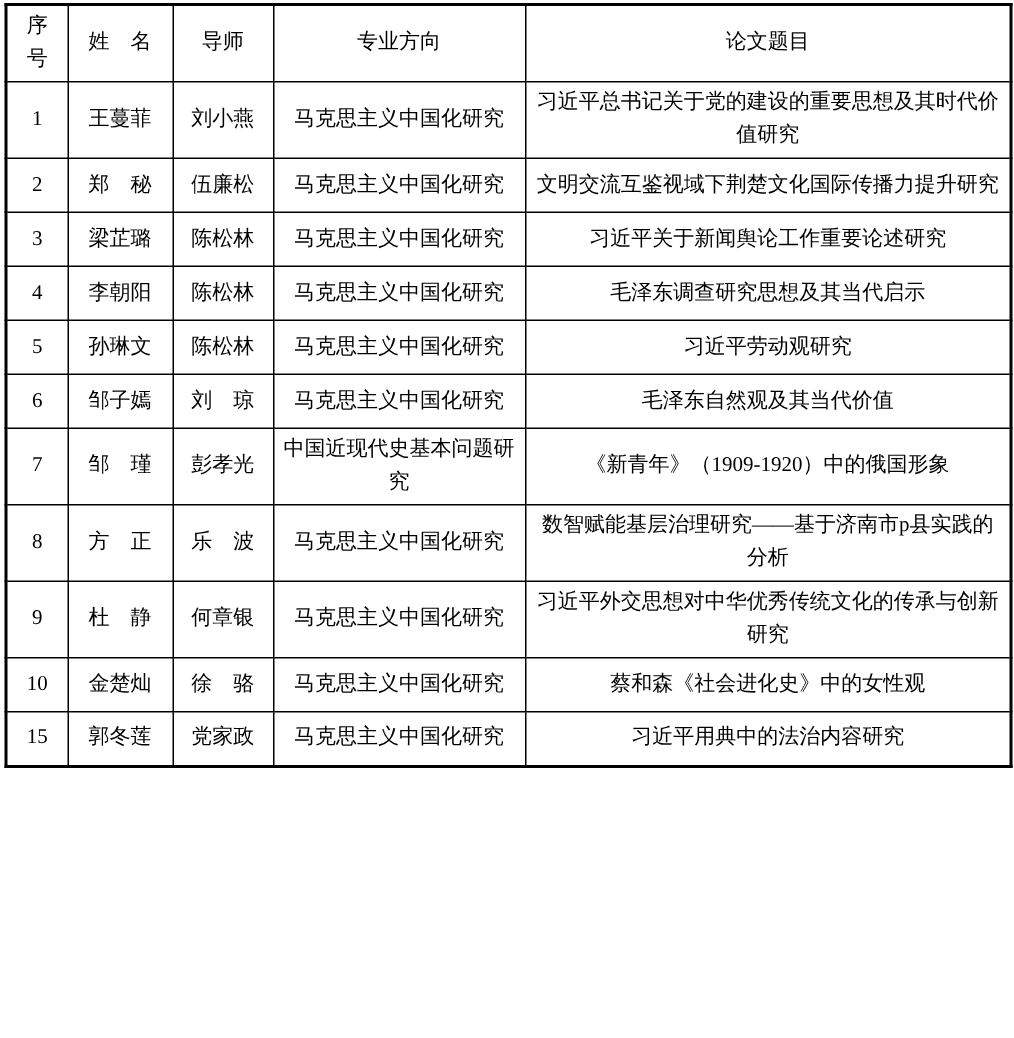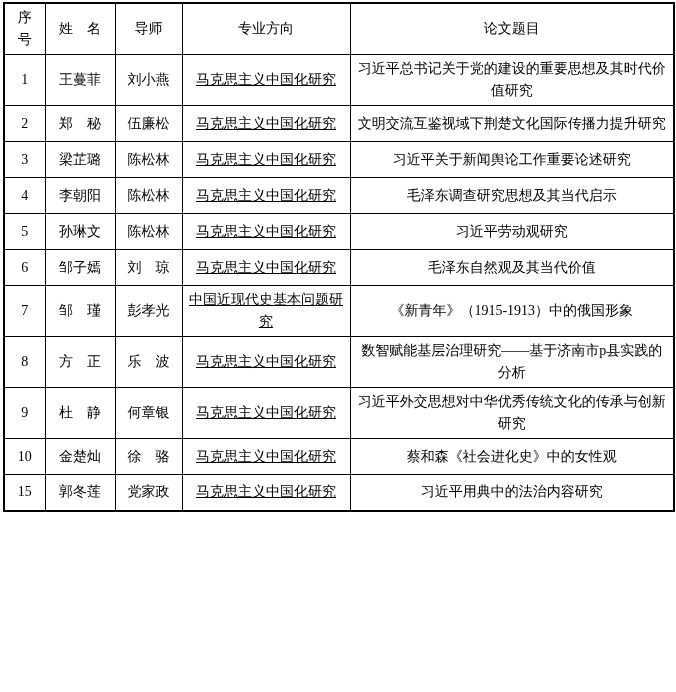--- a/index.html
+++ b/index.html
@@ -38,21 +38,21 @@
     overflow: hidden;
   }
   table.thesis-table th { height: 44px; white-space: pre-line; }
   table.thesis-table td { height: 36px; }
   .col-no    { width: 41px;  }
   .col-name  { width: 70px;  }
   .col-adv   { width: 67px;  }
   .col-major { width: 168px; }
   .col-title { width: 324px; }
   td.cell-title { padding: 3px 8px; }
-  td.cell-major { padding: 3px 4px; text-decoration: underline; }
+  td.cell-major { padding: 3px 4px; }
 </style>
 </head>
 <body>
 
 <div class="doc-page">
   <table class="thesis-table">
     <colgroup>
       <col class="col-no">
       <col class="col-name">
       <col class="col-adv">
@@ -117,21 +117,21 @@
           <td class="cell-adv">刘　琼</td>
           <td class="cell-major">马克思主义中国化研究</td>
           <td class="cell-title">毛泽东自然观及其当代价值</td>
         </tr>
 
         <tr>
           <td class="cell-no">7</td>
           <td class="cell-name">邹　瑾</td>
           <td class="cell-adv">彭孝光</td>
           <td class="cell-major">中国近现代史基本问题研究</td>
-          <td class="cell-title">《新青年》（1915-1913）中的俄国形象</td>
+          <td class="cell-title">《新青年》（1909-1920）中的俄国形象</td>
         </tr>
 
         <tr>
           <td class="cell-no">8</td>
           <td class="cell-name">方　正</td>
           <td class="cell-adv">乐　波</td>
           <td class="cell-major">马克思主义中国化研究</td>
           <td class="cell-title">数智赋能基层治理研究——基于济南市p县实践的分析</td>
         </tr>
 

